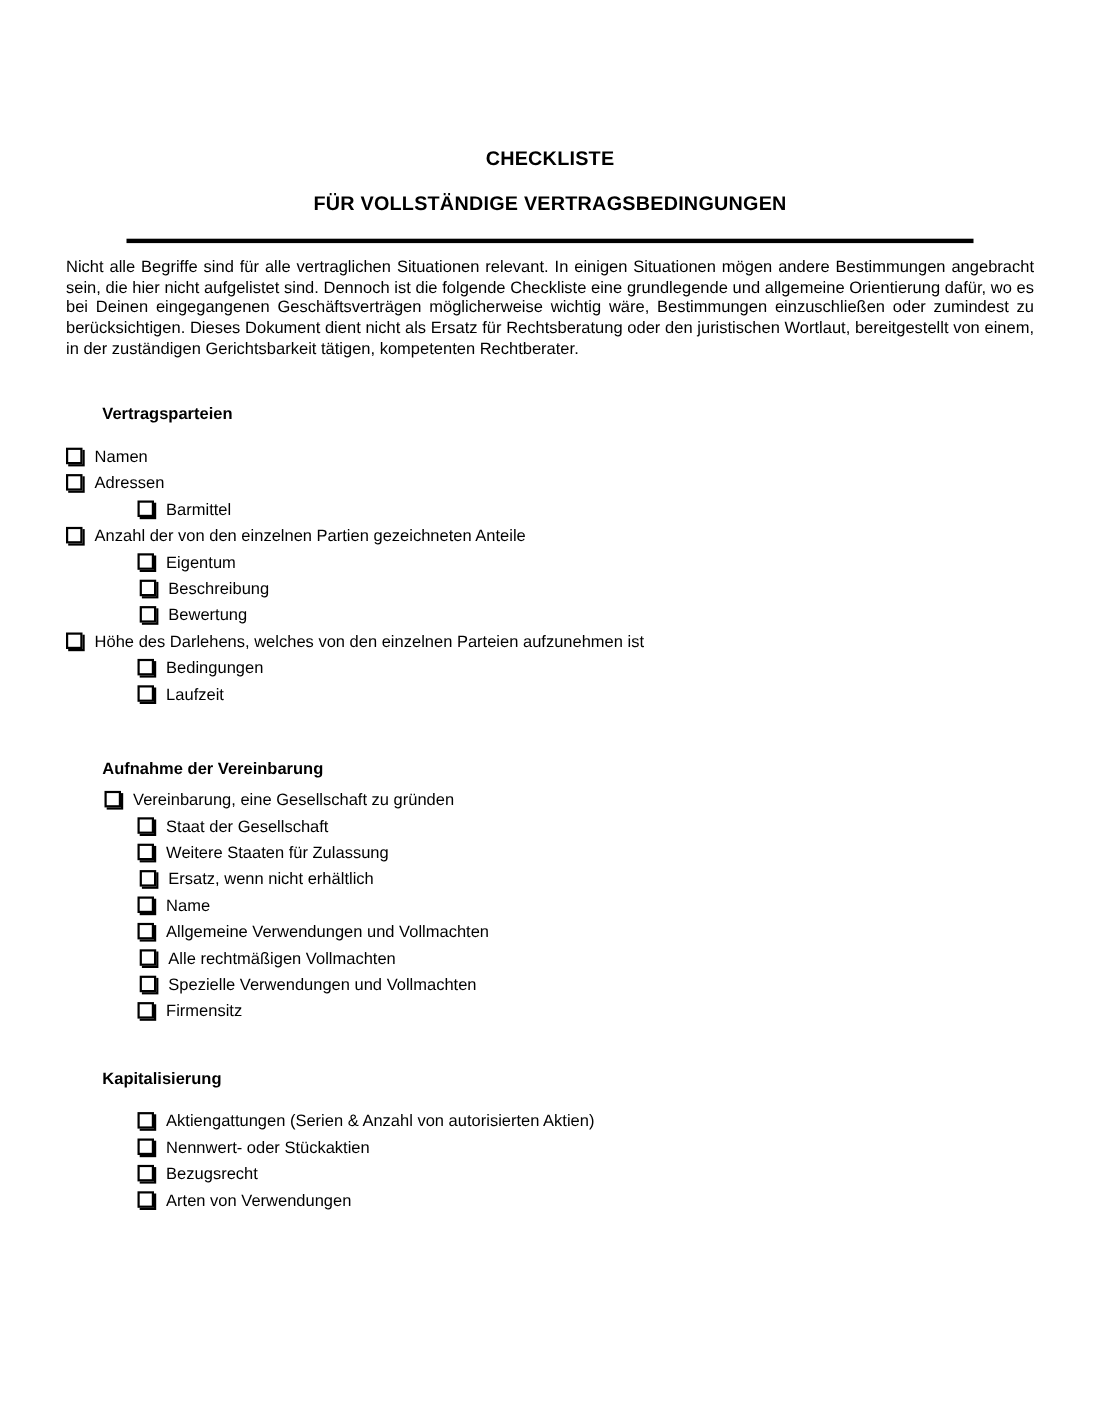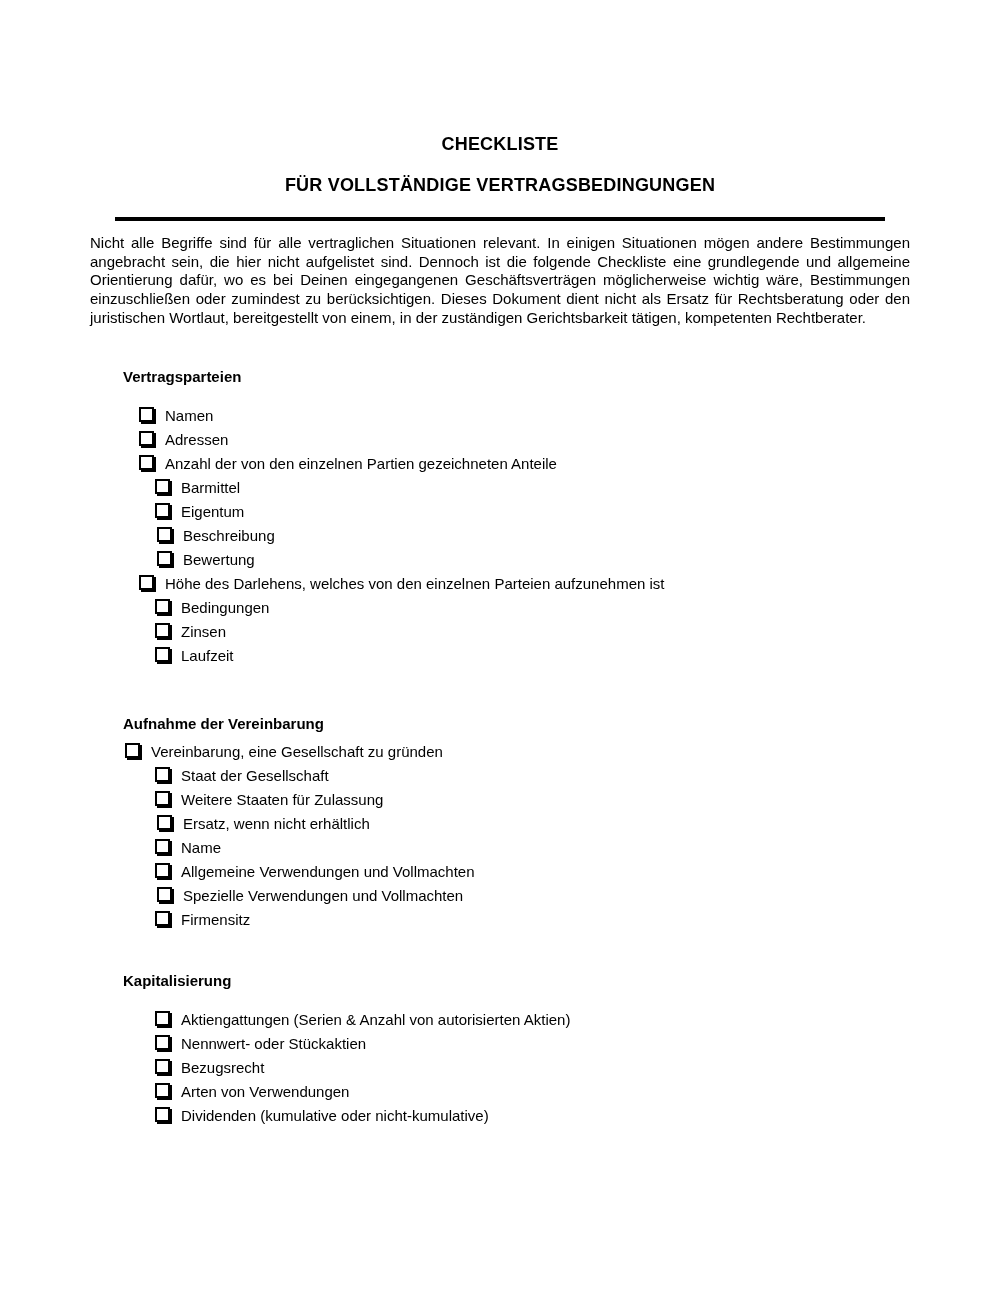--- a/index.html
+++ b/index.html
@@ -11,21 +11,21 @@
     color: #000000;
   }
   .page {
     position: relative;
     width: 1000px;
     height: 1290px;
     background: #ffffff;
     overflow: hidden;
   }
   .content {
-    padding: 0 90px;
+    padding: 0 60px;
   }
   .doc-title {
     margin-top: 133px;
     text-align: center;
     font-size: 18px;
     line-height: 22px;
     font-weight: bold;
     letter-spacing: 0.2px;
   }
   .doc-subtitle {
@@ -59,21 +59,21 @@
   .sec1 .checklist { margin-top: 18px; }
   .sec2 .checklist { margin-top: 7px; }
   .sec3 .checklist { margin-top: 18px; }
   .checklist-item {
     display: flex;
     align-items: center;
     height: 24px;
     font-size: 15px;
   }
   .indent-0 { margin-left: 35px; }
-  .indent-1 { margin-left: 49px; }
+  .indent-1 { }
   .indent-2 { margin-left: 65px; }
   .indent-3 { margin-left: 67px; }
   .cb {
     flex: 0 0 auto;
     width: 11px;
     height: 11px;
     border: 2px solid #000000;
     box-shadow: 2px 2px 0 0 #000000;
     background: #ffffff;
     margin-right: 11px;
@@ -104,32 +104,32 @@
   <div class="checklist-item indent-1">
     <span class="cb"></span>
     <span class="item-label">Namen</span>
   </div>
 
   <div class="checklist-item indent-1">
     <span class="cb"></span>
     <span class="item-label">Adressen</span>
   </div>
 
+  <div class="checklist-item indent-2">
+    <span class="cb"></span>
+    <span class="item-label">Barmittel</span>
+  </div>
+
   <div class="checklist-item indent-1">
     <span class="cb"></span>
     <span class="item-label">Anzahl der von den einzelnen Partien gezeichneten Anteile</span>
   </div>
 
   <div class="checklist-item indent-2">
     <span class="cb"></span>
-    <span class="item-label">Barmittel</span>
-  </div>
-
-  <div class="checklist-item indent-2">
-    <span class="cb"></span>
     <span class="item-label">Eigentum</span>
   </div>
 
   <div class="checklist-item indent-3">
     <span class="cb"></span>
     <span class="item-label">Beschreibung</span>
   </div>
 
   <div class="checklist-item indent-3">
     <span class="cb"></span>
@@ -139,24 +139,20 @@
   <div class="checklist-item indent-1">
     <span class="cb"></span>
     <span class="item-label">Höhe des Darlehens, welches von den einzelnen Parteien aufzunehmen ist</span>
   </div>
 
   <div class="checklist-item indent-2">
     <span class="cb"></span>
     <span class="item-label">Bedingungen</span>
   </div>
 
-  <div class="checklist-item indent-2">
-    <span class="cb"></span>
-    <span class="item-label">Zinsen</span>
-  </div>
 
   <div class="checklist-item indent-2">
     <span class="cb"></span>
     <span class="item-label">Laufzeit</span>
   </div>
 </div>
   </section>
 
   <section class="section sec2">
     <div class="section-heading">Aufnahme der Vereinbarung</div>
@@ -184,20 +180,24 @@
   <div class="checklist-item indent-2">
     <span class="cb"></span>
     <span class="item-label">Name</span>
   </div>
 
   <div class="checklist-item indent-2">
     <span class="cb"></span>
     <span class="item-label">Allgemeine Verwendungen und Vollmachten</span>
   </div>
 
+  <div class="checklist-item indent-3">
+    <span class="cb"></span>
+    <span class="item-label">Alle rechtmäßigen Vollmachten</span>
+  </div>
 
   <div class="checklist-item indent-3">
     <span class="cb"></span>
     <span class="item-label">Spezielle Verwendungen und Vollmachten</span>
   </div>
 
   <div class="checklist-item indent-2">
     <span class="cb"></span>
     <span class="item-label">Firmensitz</span>
   </div>
@@ -220,21 +220,17 @@
   <div class="checklist-item indent-2">
     <span class="cb"></span>
     <span class="item-label">Bezugsrecht</span>
   </div>
 
   <div class="checklist-item indent-2">
     <span class="cb"></span>
     <span class="item-label">Arten von Verwendungen</span>
   </div>
 
-  <div class="checklist-item indent-2">
-    <span class="cb"></span>
-    <span class="item-label">Dividenden (kumulative oder nicht-kumulative)</span>
-  </div>
 </div>
   </section>
 </div>
   </div>
 </div>
 
 </body></html>

